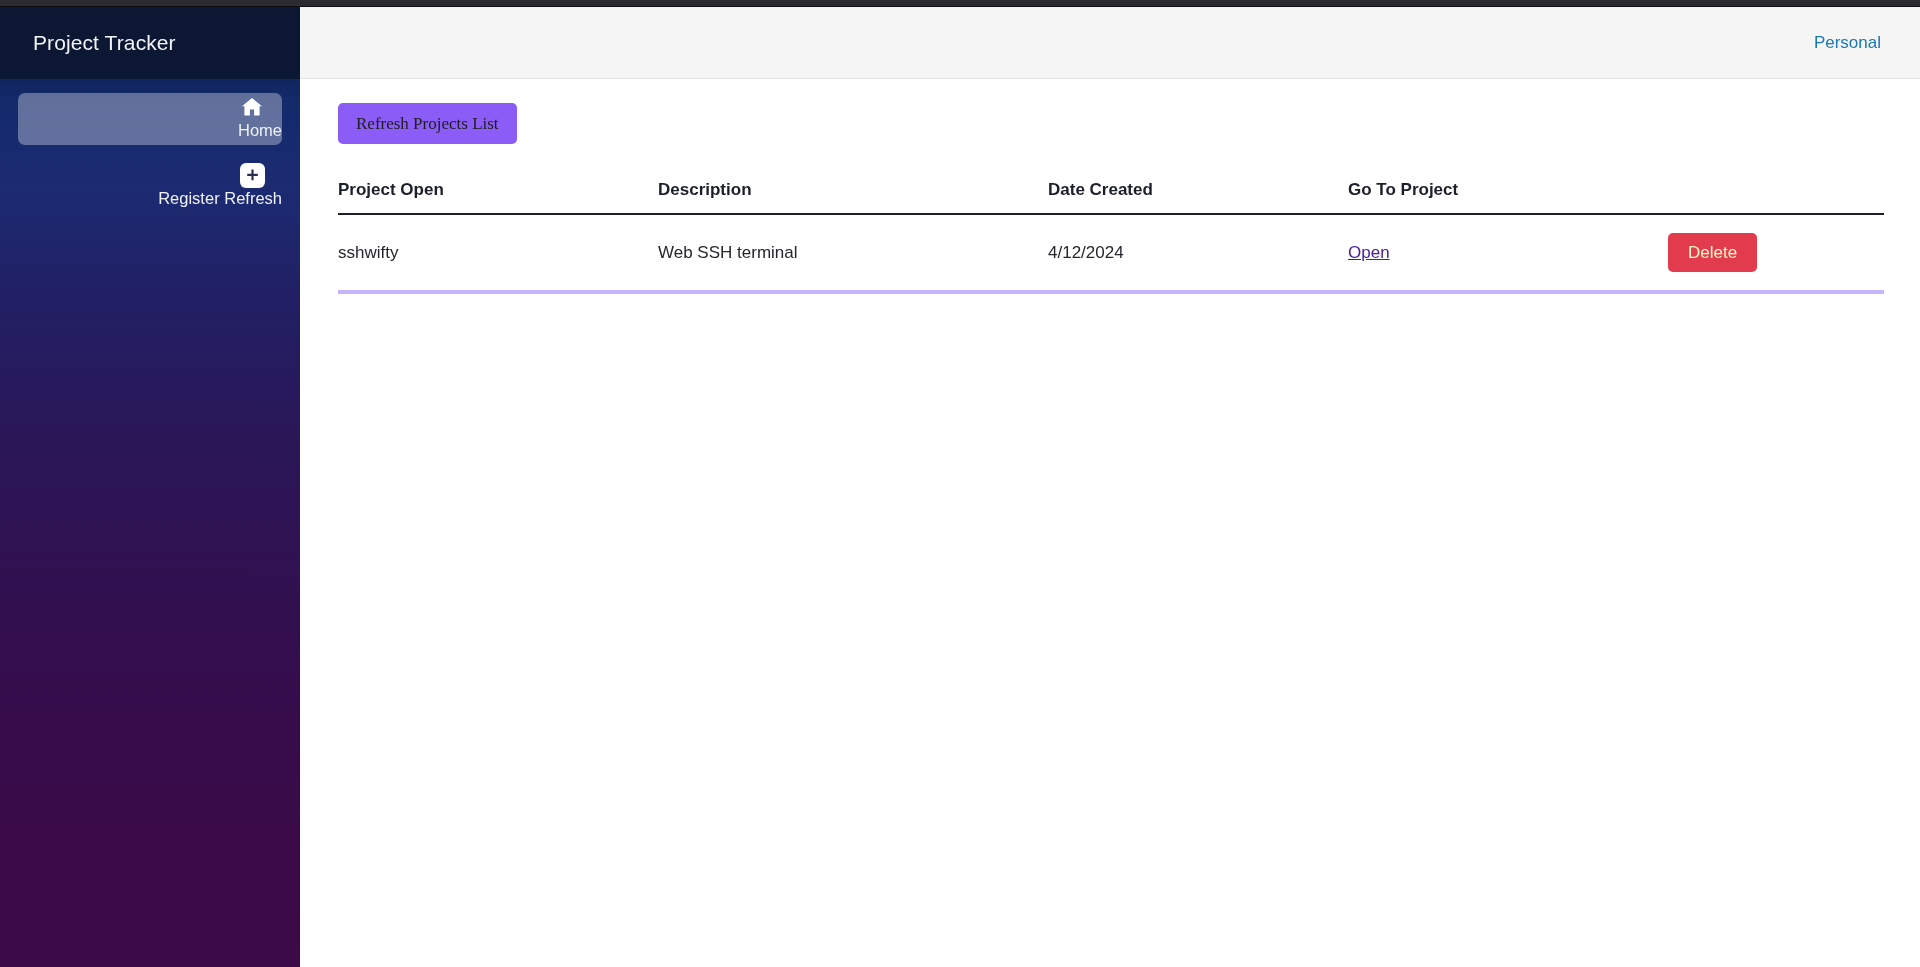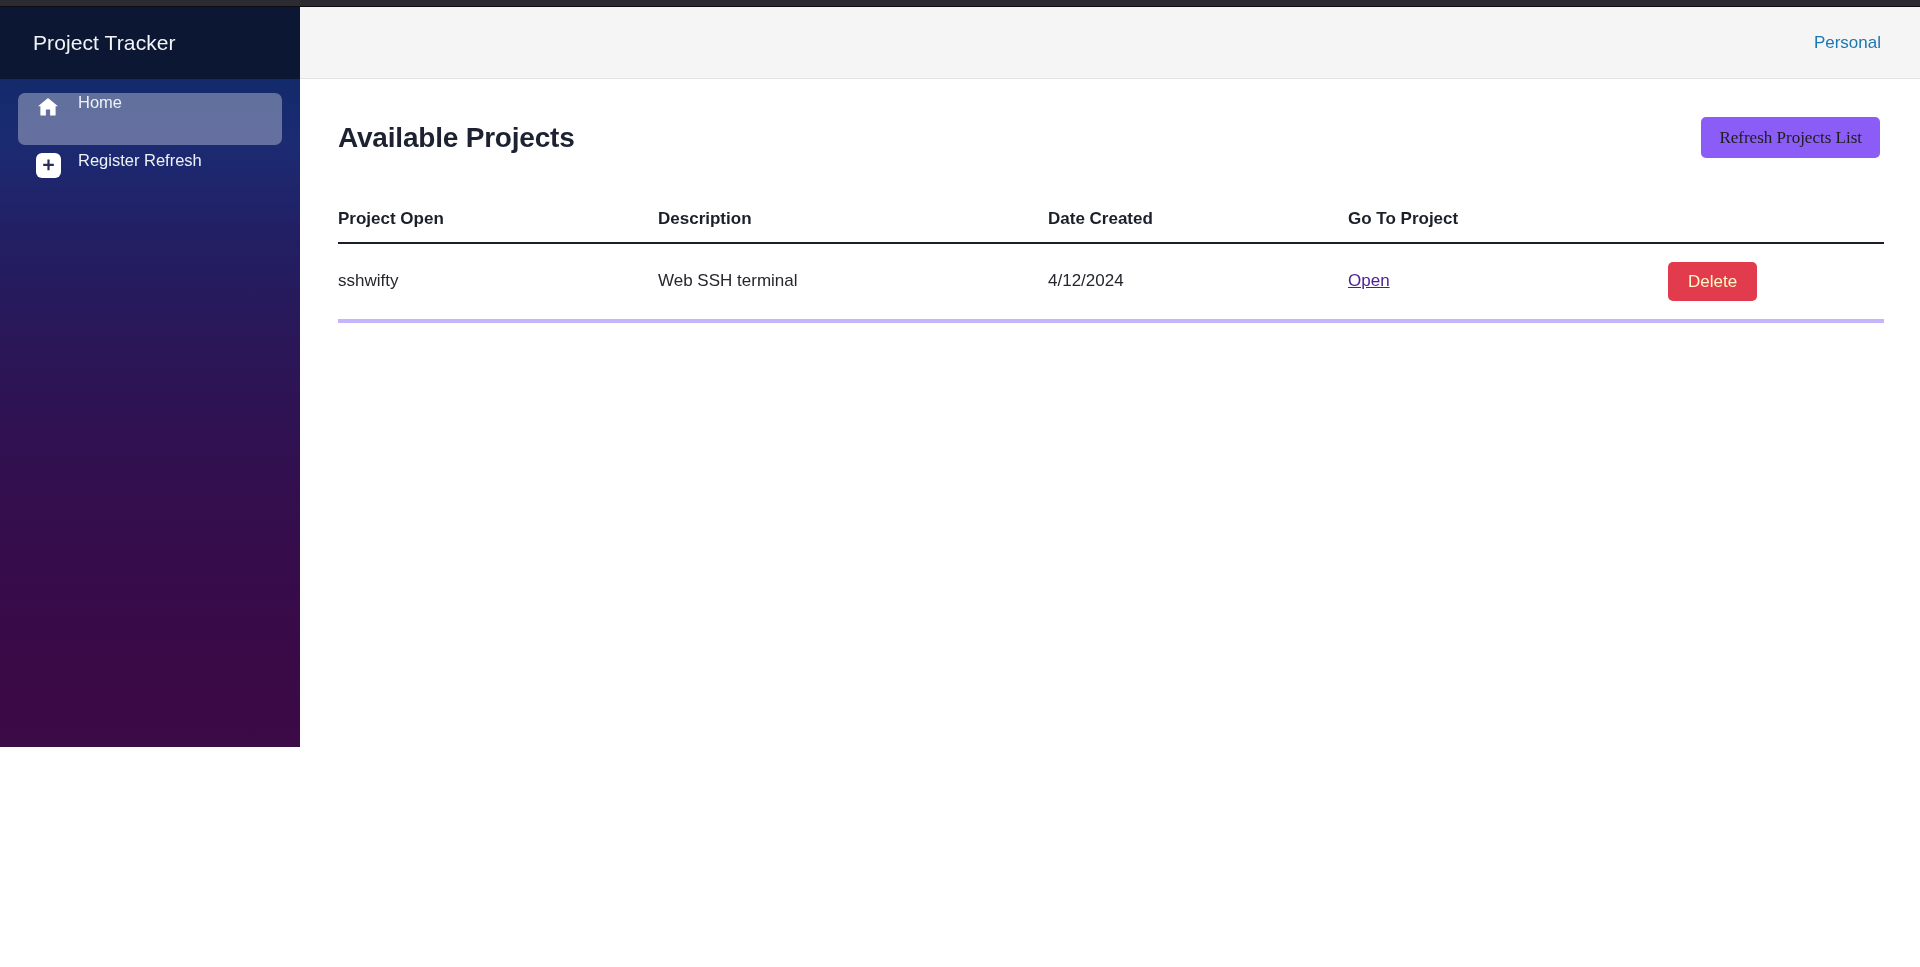--- a/index.html
+++ b/index.html
@@ -31,21 +31,21 @@
     top: 7px; left: 0;
     width: 1920px;
     height: 960px;
   }
 
   
   .sidebar {
     position: absolute;
     top: 0; left: 0;
     width: 300px;
-    height: 740px;
+    height: 960px;
     background: linear-gradient(180deg,
         #0c1a3d 0%,
         #132a6b 10%,
         #1b2b72 18%,
         #231e63 32%,
         #2a1758 45%,
         #2f1252 56%,
         #350d4c 70%,
         #3a0a47 88%,
         #3c0a46 100%);
@@ -61,26 +61,27 @@
   .sidebar-title {
     color: #f2f4f8;
     font-size: 21px;
     letter-spacing: 0.1px;
   }
   .nav {
     padding: 14px 18px 0 18px;
   }
   .nav-item {
     display: flex;
-    align-items: flex-start;
+    align-items: flex-end;
     height: 52px;
     border-radius: 7px;
     padding-left: 16px;
-    margin-bottom: 6px;
-    cursor: pointer;
+    margin-bottom: 16px;
+    cursor: pointer;
+    flex-direction: column;
   }
   .nav-item.active {
     background: rgba(255,255,255,0.33);
   }
   .nav-icon {
     width: 28px;
     height: 28px;
     display: flex;
     align-items: center;
     justify-content: center;
@@ -243,21 +244,20 @@
     </nav>
   </aside>
 
   <header class="topbar">
     <a class="topbar-link">Personal</a>
   </header>
 
   <main class="main">
 
     <div class="page-head">
-      <h1 class="page-title">Available Projects</h1>
       <button class="btn-refresh">Refresh Projects List</button>
     </div>
 
     <div class="table-wrap">
       <table class="projects">
         <colgroup>
           <col class="c-name">
             <col class="c-desc">
             <col class="c-date">
           <col class="c-goto">

